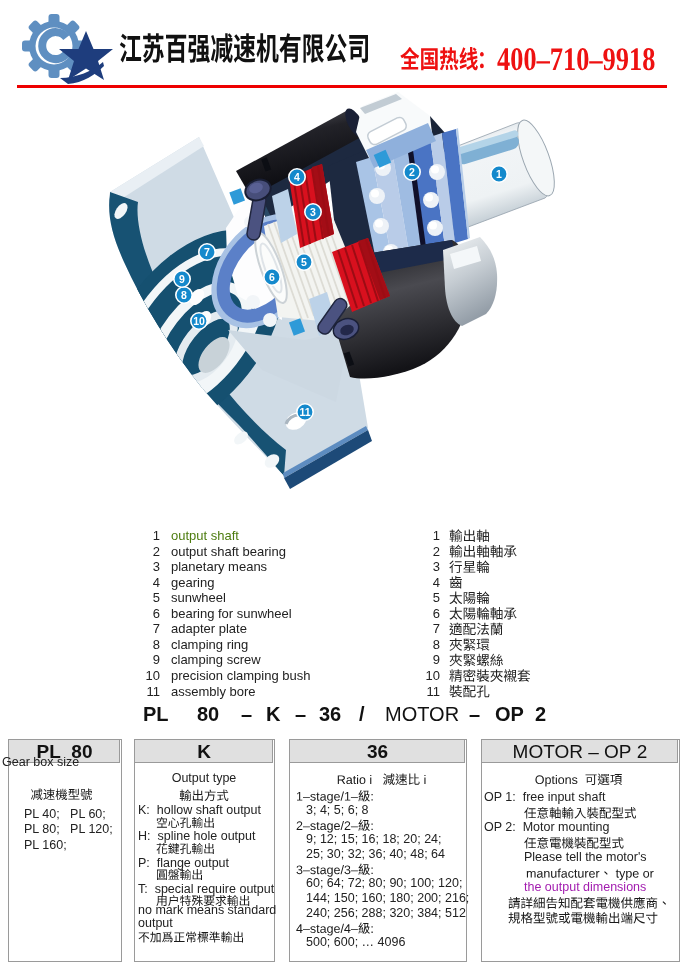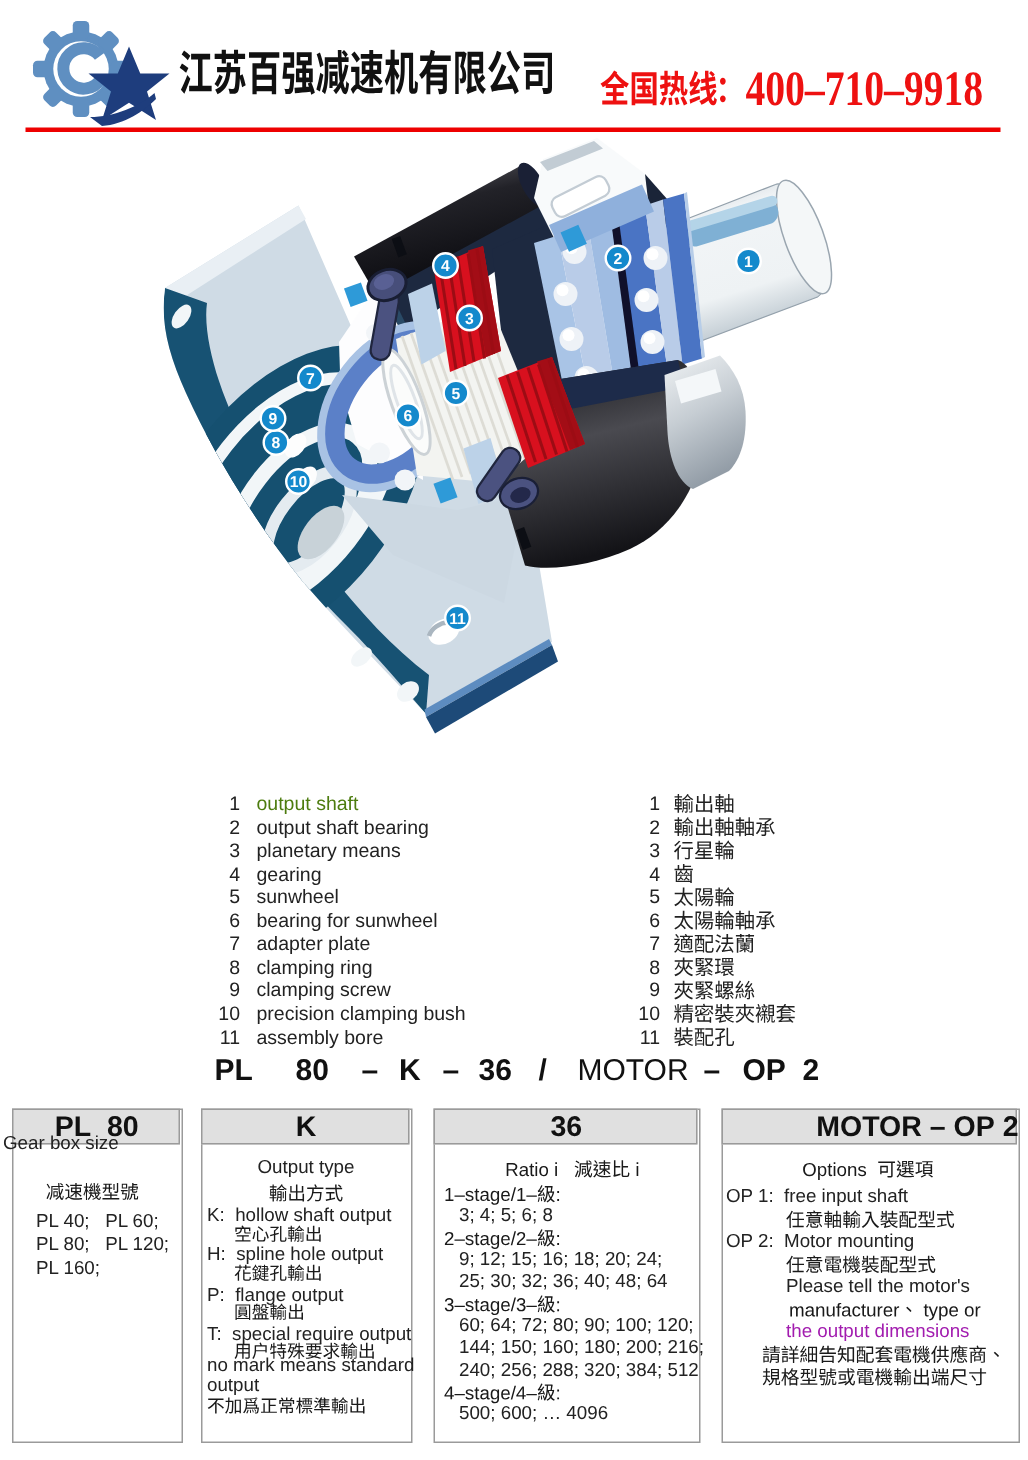--- a/index.html
+++ b/index.html
@@ -231,21 +231,21 @@
 <div style="position:absolute;left:8px;top:739px;width:112px;height:24px;border:1px solid #9a9a9a;background:#e0e0e0;box-sizing:border-box"></div>
 <div style="position:absolute;left:134px;top:739px;width:139px;height:221px;border:1px solid #9a9a9a;background:#fff"></div>
 <div style="position:absolute;left:134px;top:739px;width:139px;height:24px;border:1px solid #9a9a9a;background:#e0e0e0;box-sizing:border-box"></div>
 <div style="position:absolute;left:289px;top:739px;width:176px;height:221px;border:1px solid #9a9a9a;background:#fff"></div>
 <div style="position:absolute;left:289px;top:739px;width:176px;height:24px;border:1px solid #9a9a9a;background:#e0e0e0;box-sizing:border-box"></div>
 <div style="position:absolute;left:481px;top:739px;width:197px;height:221px;border:1px solid #9a9a9a;background:#fff"></div>
 <div style="position:absolute;left:481px;top:739px;width:197px;height:24px;border:1px solid #9a9a9a;background:#e0e0e0;box-sizing:border-box"></div>
 <div style="position:absolute;left:8px;width:113px;top:741px;font-size:19px;font-weight:bold;color:#111;text-align:center;line-height:22px">PL&nbsp;&nbsp;80</div>
 <div style="position:absolute;left:134px;width:140px;top:741px;font-size:19px;font-weight:bold;color:#111;text-align:center;line-height:22px">K</div>
 <div style="position:absolute;left:289px;width:177px;top:741px;font-size:19px;font-weight:bold;color:#111;text-align:center;line-height:22px">36</div>
-<div style="position:absolute;left:481px;width:198px;top:741px;font-size:19px;font-weight:bold;color:#111;text-align:right;line-height:22px">MOTOR&nbsp;–&nbsp;OP&nbsp;2</div>
+<div style="position:absolute;left:481px;width:198px;top:741px;font-size:19px;font-weight:normal;color:#111;text-align:center;line-height:22px">MOTOR&nbsp;–&nbsp;OP&nbsp;2</div>
 <div style="position:absolute;left:2px;top:755px;width:117px;text-align:left;font-size:12.5px;color:#222;line-height:15px;white-space:nowrap">Gear box size</div>
 <div style="position:absolute;left:24px;top:807px;font-size:12.5px;color:#222;line-height:15px;white-space:nowrap">PL 40;&nbsp;&nbsp;&nbsp;PL 60;</div>
 <div style="position:absolute;left:24px;top:822px;font-size:12.5px;color:#222;line-height:15px;white-space:nowrap">PL 80;&nbsp;&nbsp;&nbsp;PL 120;</div>
 <div style="position:absolute;left:24px;top:838px;font-size:12.5px;color:#222;line-height:15px;white-space:nowrap">PL 160;</div>
 <div style="position:absolute;left:134px;top:771px;width:140px;text-align:center;font-size:12.5px;color:#222;line-height:15px;white-space:nowrap">Output type</div>
 <div style="position:absolute;left:138px;top:803px;font-size:12.5px;color:#222;line-height:15px;white-space:nowrap">K:&nbsp;&nbsp;hollow shaft output</div>
 <div style="position:absolute;left:138px;top:829px;font-size:12.5px;color:#222;line-height:15px;white-space:nowrap">H:&nbsp;&nbsp;spline hole output</div>
 <div style="position:absolute;left:138px;top:856px;font-size:12.5px;color:#222;line-height:15px;white-space:nowrap">P:&nbsp;&nbsp;flange output</div>
 <div style="position:absolute;left:138px;top:882px;font-size:12.5px;color:#222;line-height:15px;white-space:nowrap">T:&nbsp;&nbsp;special require output</div>
 <div style="position:absolute;left:138px;top:903px;font-size:12.5px;color:#222;line-height:15px;white-space:nowrap">no mark means standard</div>

